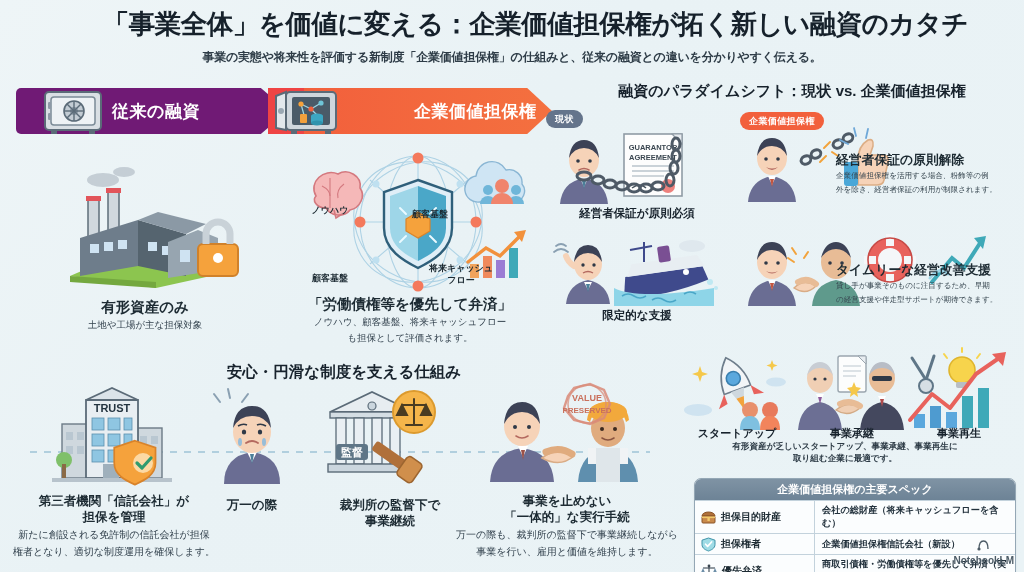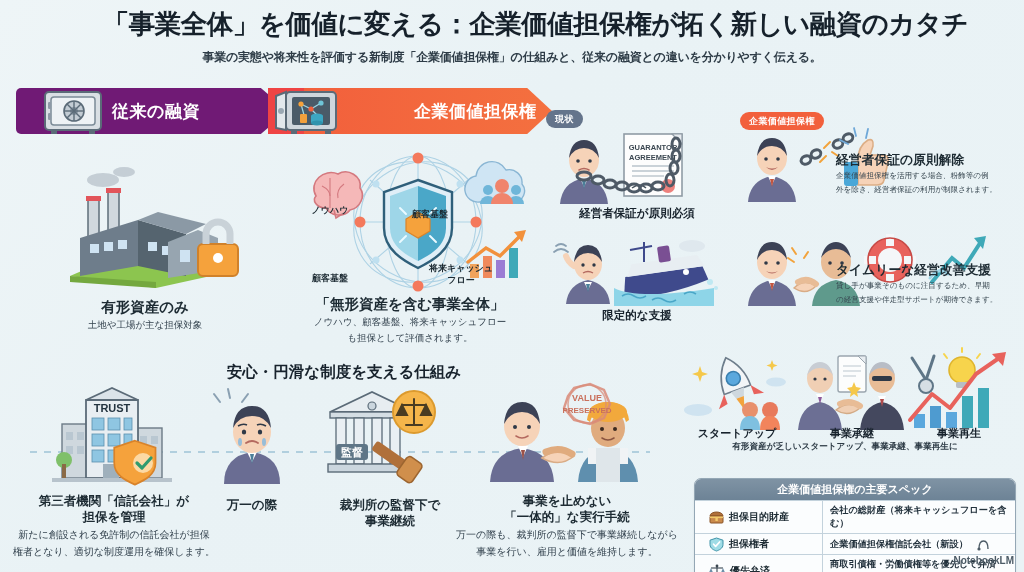--- a/index.html
+++ b/index.html
@@ -91,21 +91,21 @@
   
   .spec {
     position: absolute; left: 694px; top: 478px; width: 322px;
     border: 1px solid #94a7b5; border-radius: 7px; overflow: hidden;
     background: #fbfdfe; box-shadow: 0 1px 2px rgba(0,0,0,.08);
   }
   .spec-h {
     background: linear-gradient(180deg,#7f93a4,#6d8396); color:#fff;
     text-align:center; font-size: 11px; font-weight:700; padding: 3px 1px;
   }
-  .spec-row { display:flex; border-top: 1px solid #c3d2dc; align-items:stretch;padding-left:8px; }
+  .spec-row { display:flex; border-top: 1px solid #c3d2dc; align-items:stretch; }
   .spec-row:first-of-type { border-top: none; }
   .spec-k {
     width: 120px; display:flex; align-items:center; gap:5px;
     padding: 3px 6px; font-size: 10px; font-weight:700; color:#1d2b33;
     border-right: 1px solid #c3d2dc;
   }
   .spec-v { flex:1; padding: 3px 7px; font-size: 9.2px; font-weight:600; color:#22313c;
             display:flex; align-items:center; }
 
   .brand {
@@ -283,21 +283,21 @@
     </svg>
   </div>
 
   <div class="netlabel" style="left:302px; top:204px; width:56px;">ノウハウ</div>
   <div class="netlabel" style="left:400px; top:208px; width:60px;">顧客基盤</div>
   <div class="netlabel" style="left:300px; top:272px; width:60px;">顧客基盤</div>
   <div class="netlabel" style="left:424px; top:262px; width:74px;">将来キャッシュ</div>
   <div class="netlabel" style="left:424px; top:274px; width:74px;">フロー</div>
 
   <div class="leftTitleB">
-    <div class="ttl">「無形資産を含む事業全体」</div>
+    <div class="ttl">「労働債権等を優先して弁済」</div>
     <div class="sub">ノウハウ、顧客基盤、将来キャッシュフロー</div>
     <div class="sub">も担保として評価されます。</div>
   </div>
 
   <div class="mech-h" style="position:absolute; left:6px; top:362px; width:676px;">安心・円滑な制度を支える仕組み</div>
 
   <svg style="position:absolute; left:30px; top:450px;" width="620" height="4">
     <line x1="0" y1="2" x2="620" y2="2" stroke="#9fc4d6" stroke-width="1.6" stroke-dasharray="7 7"></line>
   </svg>
 
@@ -440,20 +440,21 @@
       </g>
     </svg>
   </div>
   <div class="mcol" style="left:456px; top:494px; width:222px;">
     <div class="ttl">事業を止めない</div>
     <div class="ttl">「一体的」な実行手続</div>
     <div class="sub">万一の際も、裁判所の監督下で事業継続しながら</div>
     <div class="sub">事業を行い、雇用と価値を維持します。</div>
   </div>
 
+  <div class="para-h">融資のパラダイムシフト：現状 vs. 企業価値担保権</div>
 
   <div class="pill grey">現状</div>
   <div class="pill org">企業価値担保権</div>
 
   <div class="ic" style="left:552px; top:128px;">
     <svg width="170" height="78" viewBox="0 0 170 78">
       <path d="M8 76 q2 -22 24 -26 q22 4 24 26 Z" fill="#6a6d93"></path>
       <ellipse cx="32" cy="32" rx="15" ry="17" fill="#f6d3b8"></ellipse>
       <path d="M17 30 q2 -18 15 -18 q13 0 15 18 q-5 -10 -15 -10 q-10 0 -15 10 Z" fill="#3c4256"></path>
       <g fill="#2f3947">
@@ -699,20 +700,21 @@
         <rect x="74" y="38" width="11" height="40" fill="#3fa9b8"></rect>
       </g>
       <path d="M6 70 L28 44 L46 58 L72 24 L98 6" fill="none" stroke="#e8625c" stroke-width="4" stroke-linecap="round" stroke-linejoin="round"></path>
       <path d="M88 4 L102 2 L99 16 Z" fill="#e8625c"></path>
     </svg>
   </div>
   <div class="tcap" style="left:900px; top:426px; width:118px;">事業再生</div>
 
   <div class="tsub">
     <div>有形資産が乏しいスタートアップ、事業承継、事業再生に</div>
+    <div>取り組む企業に最適です。</div>
   </div>
 
   <div class="spec">
     <div class="spec-h">企業価値担保権の主要スペック</div>
 
     <div class="spec-row">
       <div class="spec-k">
         <span>
           <svg width="15" height="13" viewBox="0 0 15 13">
             <path d="M1 5 a6.5 4 0 0 1 13 0 V5 H1 Z" fill="#b0703a" stroke="#8a5428" stroke-width="1"></path>

